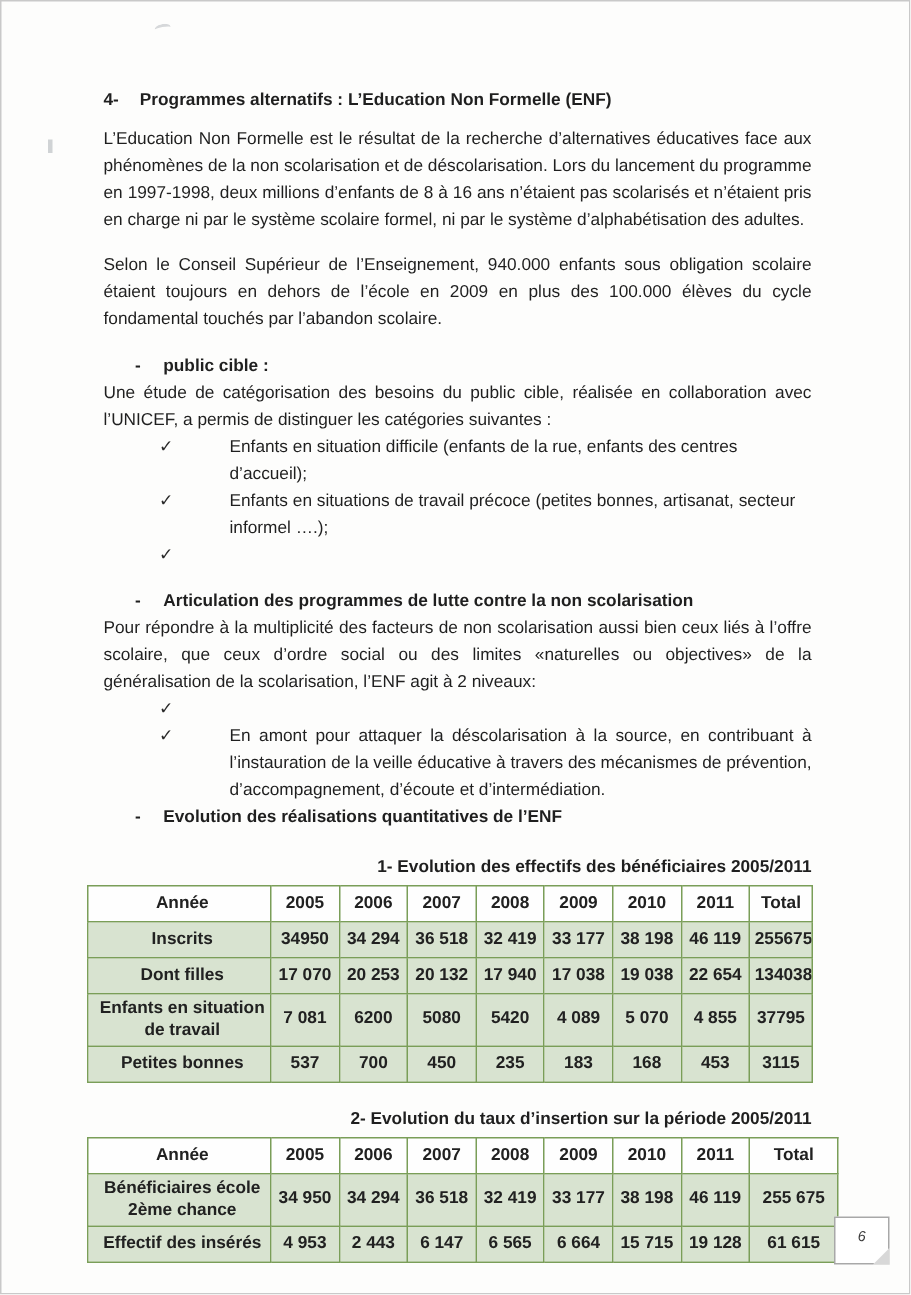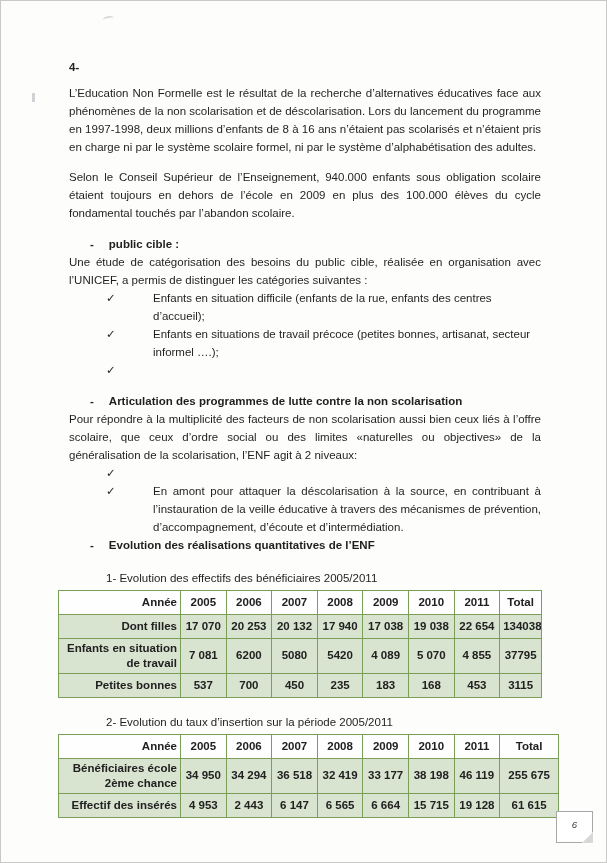--- a/index.html
+++ b/index.html
@@ -35,41 +35,41 @@
   .para{text-align:justify;margin-top:8px;}
   .dash-item{display:flex;gap:15px;padding-left:21px;font-weight:bold;}
   .dash-item.mt{margin-top:13px;}
   .intro{text-align:justify;}
   .check-list{margin:0;}
   .check-item{display:flex;gap:7px;padding-left:37px;}
   .check-icon{width:12px;flex:none;color:#2a2a2a;}
   .check-text{flex:1;margin-left:28px;}
   .check-list.justify .check-text{text-align:justify;}
 
-  .table-caption{font-weight:normal;margin-left:37px;margin-top:15px;}
+  .table-caption{font-weight:bold;margin-left:37px;margin-top:15px;text-align:right;}
   table.doc-table{
     border-collapse:collapse;
     table-layout:fixed;
     margin-left:-11px;
     margin-top:3px;
     font-size:11.5px;
     font-weight:bold;
     color:#212121;
   }
   .doc-table th,.doc-table td{
     border:1.6px solid var(--table-border);
     padding:2px 3px;
     vertical-align:middle;
     text-align:center;
     line-height:15px;
     overflow:hidden;
   }
   .doc-table thead th{background:var(--header-bg);}
   .doc-table tbody td{background:var(--row-bg);}
-  .doc-table th:first-child,.doc-table td:first-child{text-align:right;padding-left:7px;}
+  .doc-table th:first-child,.doc-table td:first-child{text-align:center;padding-left:7px;}
   .doc-table thead th{height:19px;}
   .doc-table tbody td{height:19px;}
   table.t1{width:483px;}
   .t1 .col-label{width:122px;}
   .t1 .col-year{width:45.6px;}
   .t1 .col-total{width:42px;}
   table.t2{width:500px;}
   .t2 .col-label{width:122px;}
   .t2 .col-year{width:45.6px;}
   .t2 .col-total{width:59px;}
@@ -101,30 +101,31 @@
 <body>
 
 <div class="page">
   <div class="scan-mark-1"></div>
   <div class="scan-mark-2"></div>
 
   <div class="content">
 
     <div class="doc-heading">
       <span>4-</span>
+      <span>Programmes alternatifs : L’Education Non Formelle (ENF)</span>
     </div>
 
     <p class="para">L’Education Non Formelle est le résultat de la recherche d’alternatives éducatives face aux phénomènes de la non scolarisation et de déscolarisation. Lors du lancement du programme en 1997-1998, deux millions d’enfants de 8 à 16 ans n’étaient pas scolarisés et n’étaient pris en charge ni par le système scolaire formel, ni par le système d’alphabétisation des adultes.</p>
     <p class="para">Selon le Conseil Supérieur de l’Enseignement, 940.000 enfants sous obligation scolaire étaient toujours en dehors de l’école en 2009 en plus des 100.000 élèves du cycle fondamental touchés par l’abandon scolaire.</p>
 
     <div class="dash-item mt">
       <span>-</span>
       <span>public cible :</span>
     </div>
-    <div class="intro">Une étude de catégorisation des besoins  du public cible, réalisée en organisation avec l’UNICEF, a permis de distinguer les catégories suivantes :</div>
+    <div class="intro">Une étude de catégorisation des besoins  du public cible, réalisée en collaboration avec l’UNICEF, a permis de distinguer les catégories suivantes :</div>
     <div class="check-list">
         <div class="check-item">
           <span class="check-icon">✓</span>
           <span class="check-text">Enfants en situation difficile (enfants de la rue, enfants des centres d’accueil);</span>
         </div>
         <div class="check-item">
           <span class="check-icon">✓</span>
           <span class="check-text">Enfants en situations de travail précoce (petites bonnes, artisanat, secteur informel ….);</span>
         </div>
         <div class="check-item">
@@ -173,20 +174,31 @@
             <th>2007</th>
             <th>2008</th>
             <th>2009</th>
             <th>2010</th>
             <th>2011</th>
             <th>Total</th>
           </tr>
         </thead>
         <tbody>
           <tr>
+            <td>Inscrits</td>
+            <td>34950</td>
+            <td>34 294</td>
+            <td>36 518</td>
+            <td>32 419</td>
+            <td>33 177</td>
+            <td>38 198</td>
+            <td>46 119</td>
+            <td>255675</td>
+          </tr>
+          <tr>
             <td>Dont filles</td>
             <td>17 070</td>
             <td>20 253</td>
             <td>20 132</td>
             <td>17 940</td>
             <td>17 038</td>
             <td>19 038</td>
             <td>22 654</td>
             <td>134038</td>
           </tr>

